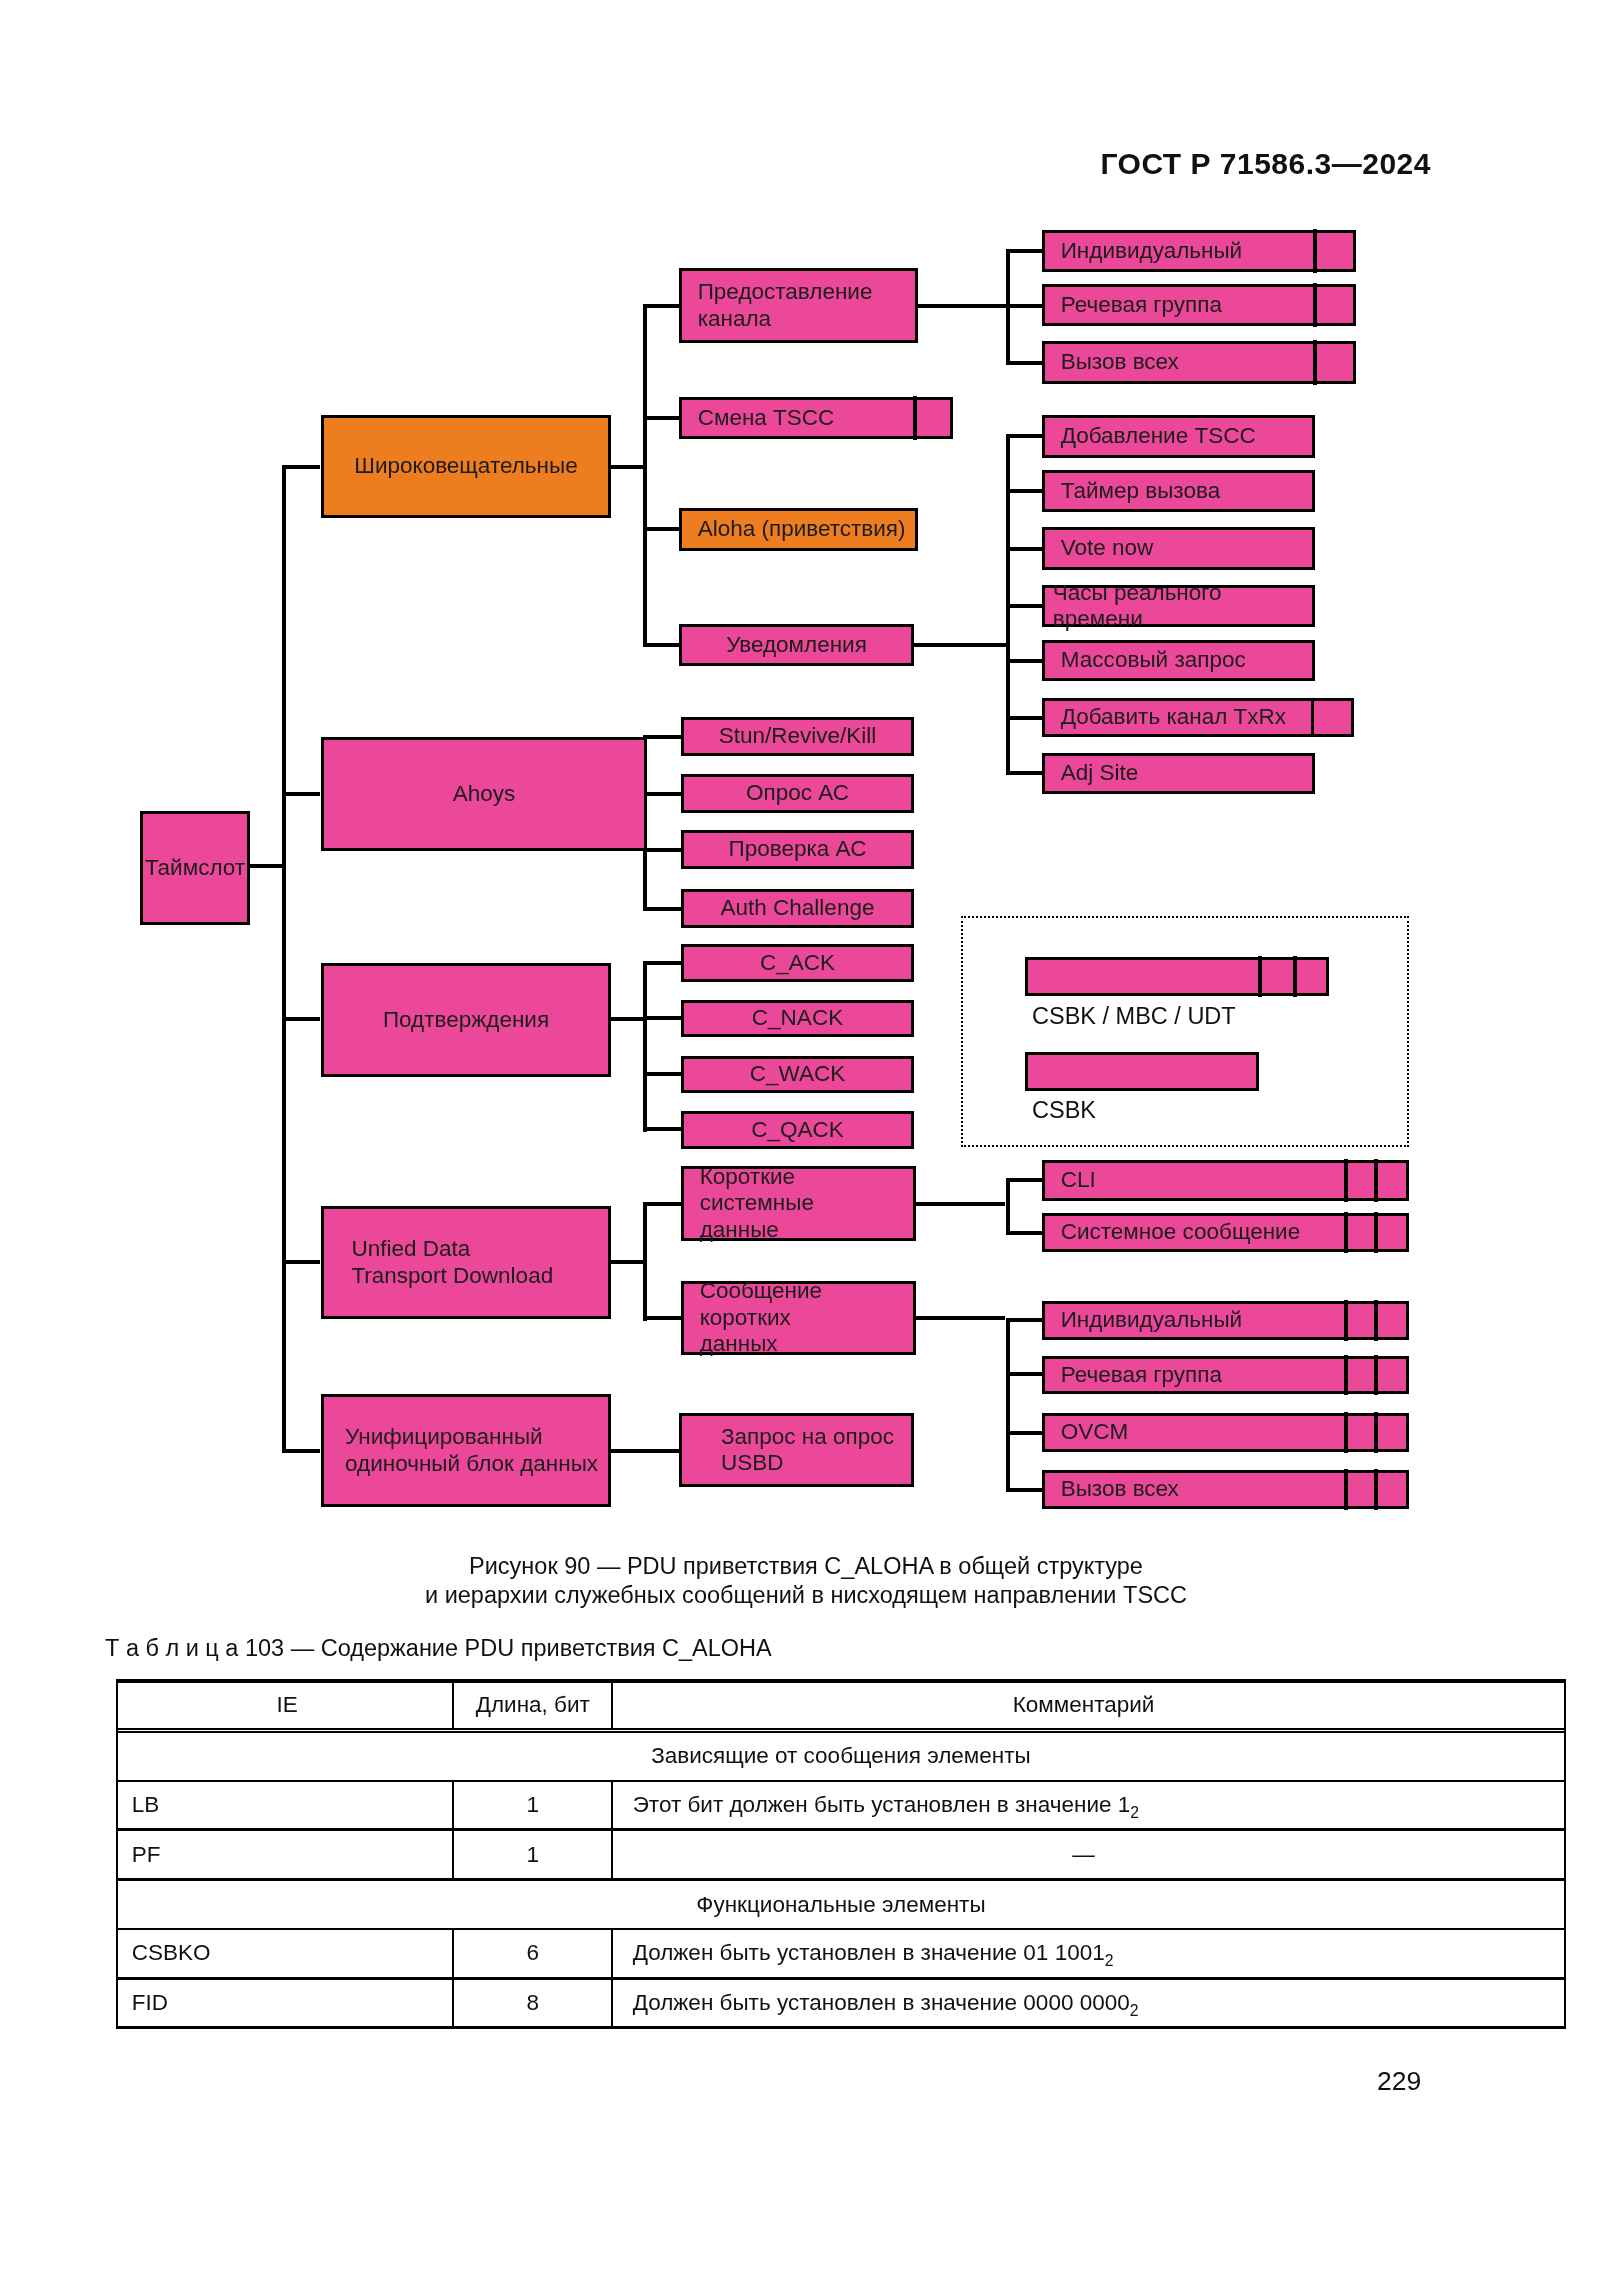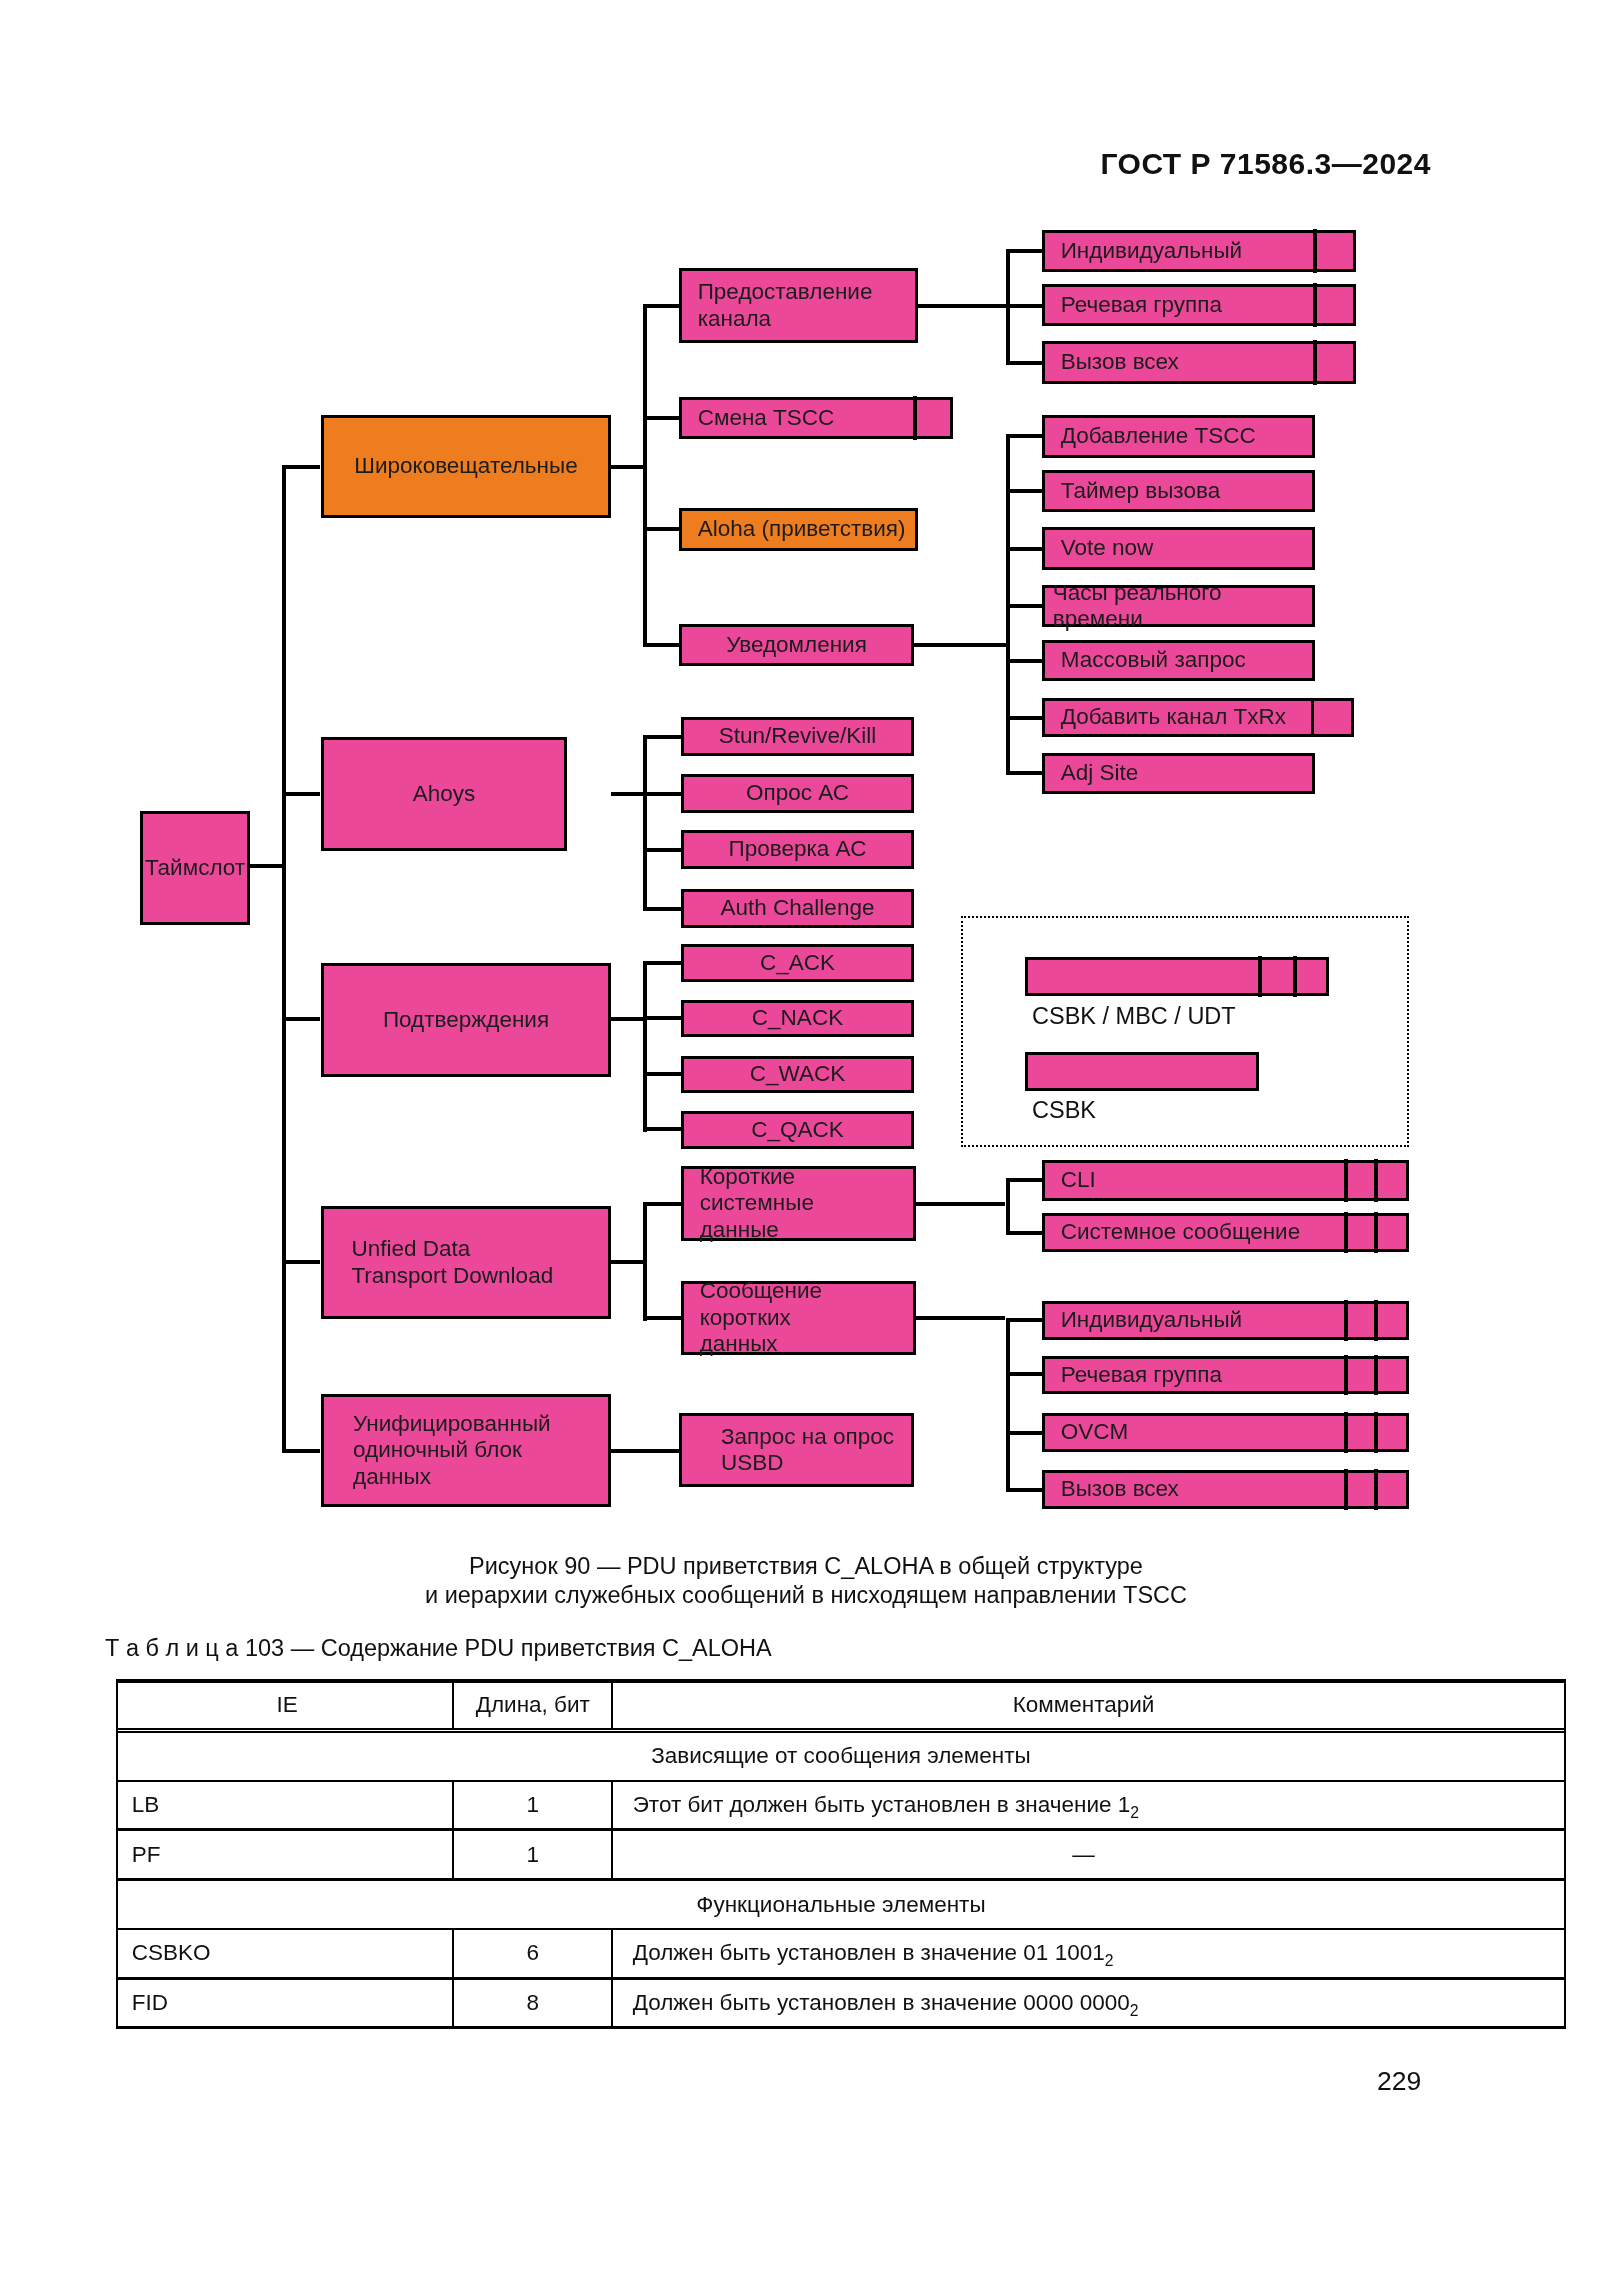--- a/index.html
+++ b/index.html
@@ -119,33 +119,33 @@
   <div class="ln h" style="left:611px;top:1449px;width:69px;"></div>
 
   <div class="node center" style="left:140px;top:811px;width:110px;height:114px;">
     <span>Таймслот</span>
     </div>
 
   <div class="node center orange" style="left:321px;top:415px;width:290px;height:103px;">
     <span>Широковещательные</span>
     </div>
 
-  <div class="node center" style="left:321px;top:737px;width:246px;height:114px;">
+  <div class="node center" style="left:321px;top:737px;width:326px;height:114px;">
     <span>Ahoys</span>
     </div>
 
   <div class="node center" style="left:321px;top:963px;width:290px;height:114px;">
     <span>Подтверждения</span>
     </div>
 
   <div class="node left" style="left:321px;top:1206px;width:290px;height:113px;padding-left:27.4px;">
     <span>Unfied Data
 Transport Download</span></div>
 
-  <div class="node left" style="left:321px;top:1394px;width:290px;height:113px;padding-left:29px;">
+  <div class="node left" style="left:321px;top:1394px;width:290px;height:113px;padding-left:21px;">
     <span>Унифицированный
 одиночный блок данных</span></div>
 
   <div class="node left" style="left:679px;top:268px;width:239px;height:75px;">
     <span>Предоставление
 канала</span></div>
 
   <div class="node left" style="left:679px;top:397px;width:274px;height:42px;">
     <span>Смена TSCC</span>
     <span class="vdiv" style="left:231px;"></span></div>

